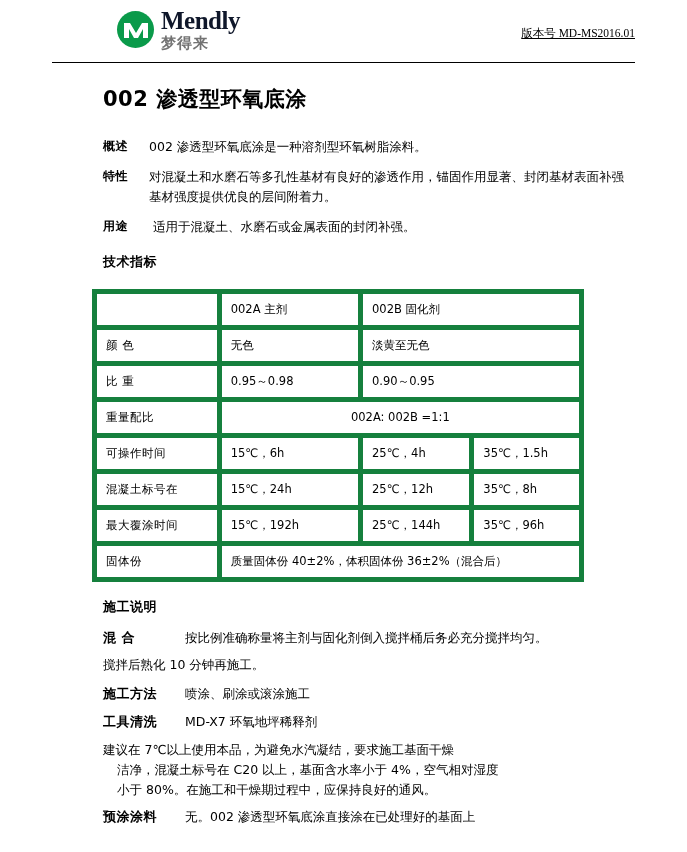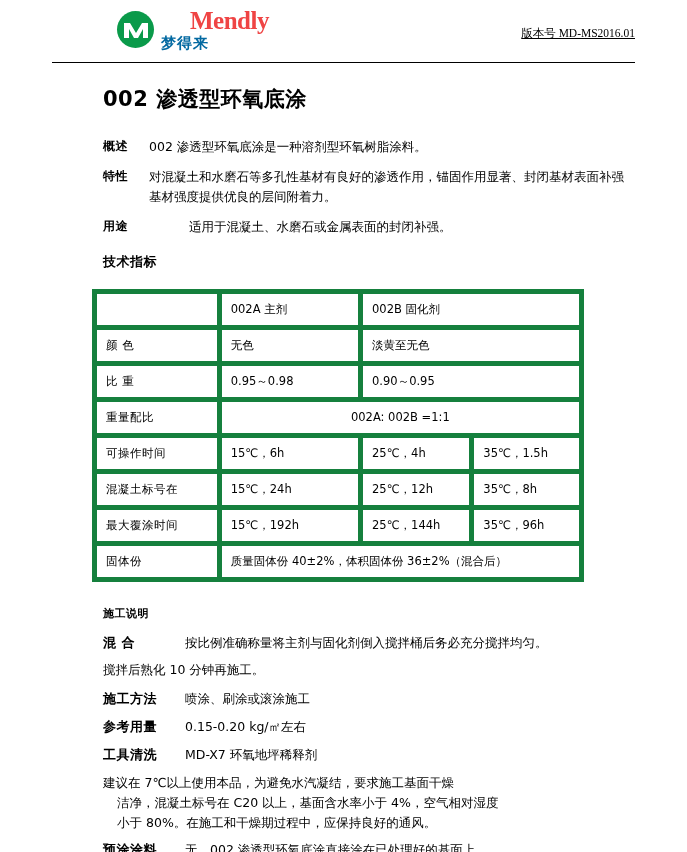--- a/index.html
+++ b/index.html
@@ -51,29 +51,28 @@
   .logo-text {
     display: flex;
     flex-direction: column;
     justify-content: center;
     line-height: 1;
   }
   .logo-en {
     font-family: "Liberation Serif", serif;
     font-weight: bold;
     font-size: 25px;
-    color: #ef4444;
+    color: #0f172a;
     letter-spacing: -0.5px;
-    margin-left: 29px;
   }
   .logo-cn {
     font-family: "DejaVu Sans", sans-serif;
     font-weight: bold;
     font-size: 15px;
-    color: #0369a1;
+    color: #737373;
     letter-spacing: 1px;
     margin-top: 3px;
   }
   .doc-version {
     position: absolute;
     right: 0;
     top: 26px;
     font-size: 11.5px;
     font-family: "Liberation Serif", serif;
     text-decoration: underline;
@@ -111,21 +110,21 @@
     font-size: 12px;
     width: 46px;
     flex: 0 0 46px;
     letter-spacing: 0.5px;
   }
   .row .val {
     font-family: "DejaVu Sans", sans-serif;
     font-size: 12.5px;
     flex: 1;
   }
-  .row .val.indent2 { padding-left: 4px; margin-left: 36px; }
+  .row .val.indent2 { padding-left: 4px; }
   .spec-heading {
     font-family: "DejaVu Sans", sans-serif;
     font-weight: bold;
     font-size: 13px;
     margin: 16px 0 0 51px;
     letter-spacing: 0.5px;
   }
 
   
   table.spec {
@@ -148,22 +147,22 @@
   td.t3 { width: 105px; }
   td.spread { text-align: center; }
   .sp-label {
     letter-spacing: 0.5px;
   }
 
   
   .sect-heading {
     font-family: "DejaVu Sans", sans-serif;
     font-weight: bold;
-    font-size: 11px;
-    margin: 24px 0 12px 51px;
+    font-size: 13px;
+    margin: 16px 0 12px 51px;
     letter-spacing: 0.5px;
   }
   .crow {
     display: flex;
     font-size: 12.5px;
     line-height: 1.6;
     margin-bottom: 7px;
     padding-left: 51px;
     padding-right: 14px;
   }
@@ -280,24 +279,20 @@
     <div class="clbl">混    合</div>
     <div class="cval">按比例准确称量将主剂与固化剂倒入搅拌桶后务必充分搅拌均匀。</div>
   </div>
   <div class="cont-line">搅拌后熟化 10 分钟再施工。</div>
 
   <div class="crow">
     <div class="clbl">施工方法</div>
     <div class="cval">喷涂、刷涂或滚涂施工</div>
   </div>
   <div class="crow">
-    <div class="clbl">参考用量</div>
-    <div class="cval">0.15-0.20 kg/㎡左右</div>
-  </div>
-  <div class="crow">
     <div class="clbl">工具清洗</div>
     <div class="cval">MD-X7 环氧地坪稀释剂</div>
   </div>
 
   <div class="crow">
     <div class="cval">
       <span>建议在 7℃以上使用本品，为避免水汽凝结，要求施工基面干燥</span>
       <span class="l2">洁净，混凝土标号在 C20 以上，基面含水率小于 4%，空气相对湿度</span>
       <span class="l2">小于 80%。在施工和干燥期过程中，应保持良好的通风。</span>
     </div>

